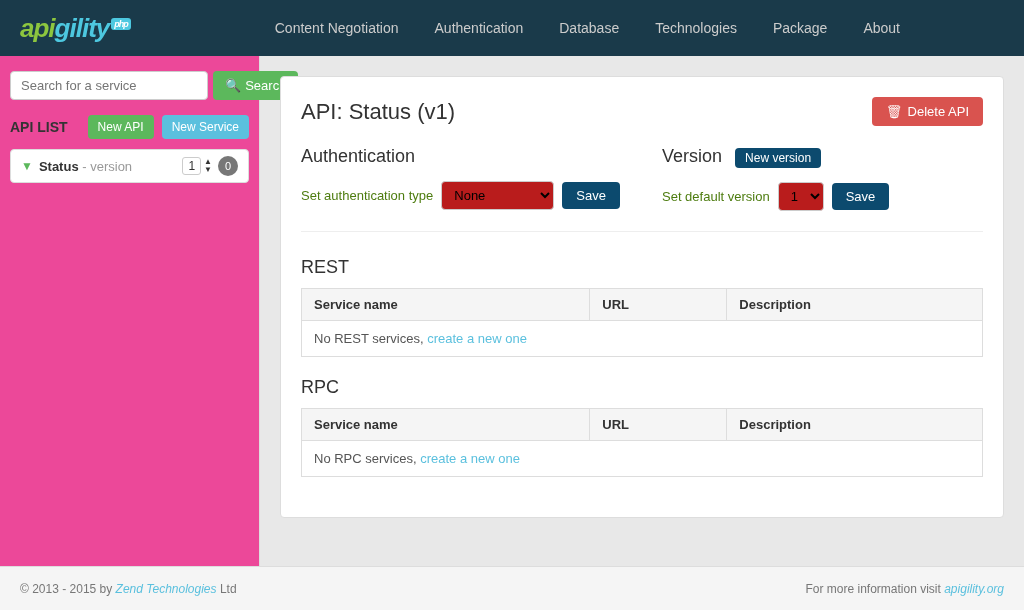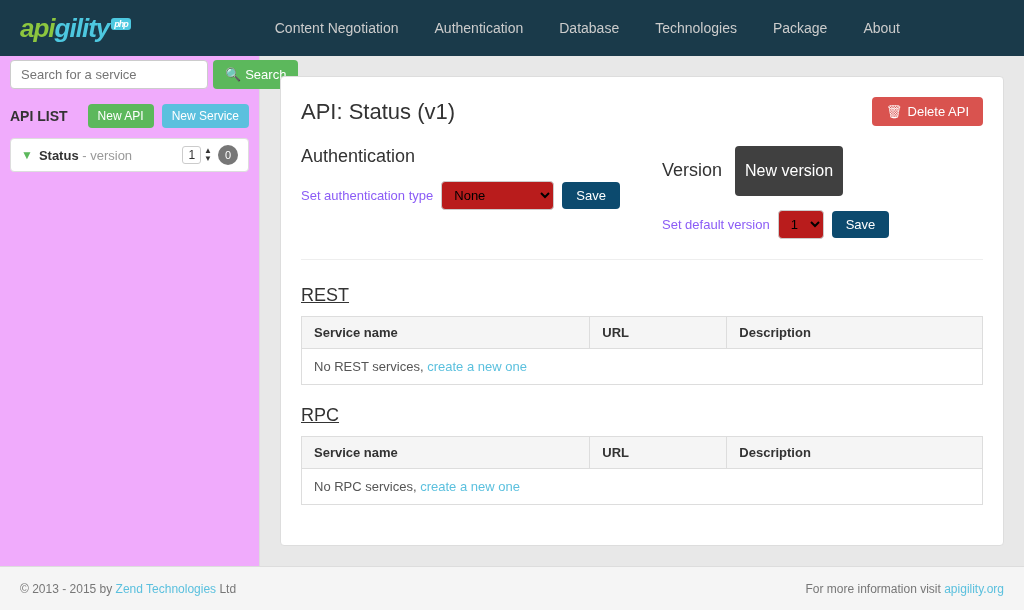--- a/index.html
+++ b/index.html
@@ -54,23 +54,23 @@
 
     
     #layout {
       display: flex;
       min-height: calc(100vh - 56px - 44px);
     }
 
     
     #sidebar {
       width: 260px;
-      background: #f0abfc;
+      background: #ec4899;
       border-right: 1px solid #ddd;
-      padding: 4px 10px;
+      padding: 15px 10px;
       flex-shrink: 0;
     }
     .search-row {
       display: flex;
       gap: 5px;
       margin-bottom: 15px;
     }
     .search-input {
       flex: 1;
       padding: 6px 10px;
@@ -225,59 +225,58 @@
       color: #333;
     }
     .form-inline {
       display: flex;
       align-items: center;
       gap: 8px;
       flex-wrap: wrap;
     }
     .form-inline label {
       font-size: 13px;
-      color: #8b5cf6;
+      color: #4d7c0f;
     }
     .form-select {
       border: 1px solid #ccc;
       border-radius: 4px;
       padding: 5px 8px;
       font-size: 13px;
       background: #b91c1c;
     }
     .btn-save {
       background: #0c4a6e;
       color: #fff;
       border: none;
       border-radius: 4px;
       padding: 6px 14px;
       cursor: pointer;
       font-size: 13px;
     }
     .btn-new-version {
-      background: #404040;
-      color: #fff;
-      border: none;
-      border-radius: 4px;
-      padding: 16px 10px;
-      cursor: pointer;
-      font-size: 16px;
+      background: #0c4a6e;
+      color: #fff;
+      border: none;
+      border-radius: 4px;
+      padding: 3px 10px;
+      cursor: pointer;
+      font-size: 12px;
       margin-left: 8px;
     }
 
     
     .services-section {
       margin-bottom: 20px;
     }
     .services-section-title {
       font-size: 18px;
       font-weight: normal;
       margin-bottom: 10px;
       color: #333;
-      text-decoration: underline;
     }
     .services-table {
       width: 100%;
       border-collapse: collapse;
       border: 1px solid #ddd;
     }
     .services-table th {
       background: #f5f5f5;
       border: 1px solid #ddd;
       padding: 8px 12px;
@@ -301,21 +300,21 @@
       background: #f5f5f5;
       border-top: 1px solid #ddd;
       height: 44px;
       display: flex;
       align-items: center;
       justify-content: space-between;
       padding: 0 20px;
       font-size: 12px;
       color: #777;
     }
-    #footer a { color: #5bc0de; text-decoration: none; }
+    #footer a { color: #5bc0de; text-decoration: none; font-style: italic; }
 
     
     .version-selector-wrap {
       display: flex;
       align-items: center;
       gap: 8px;
     }
   </style>
 </head>
 <body>

